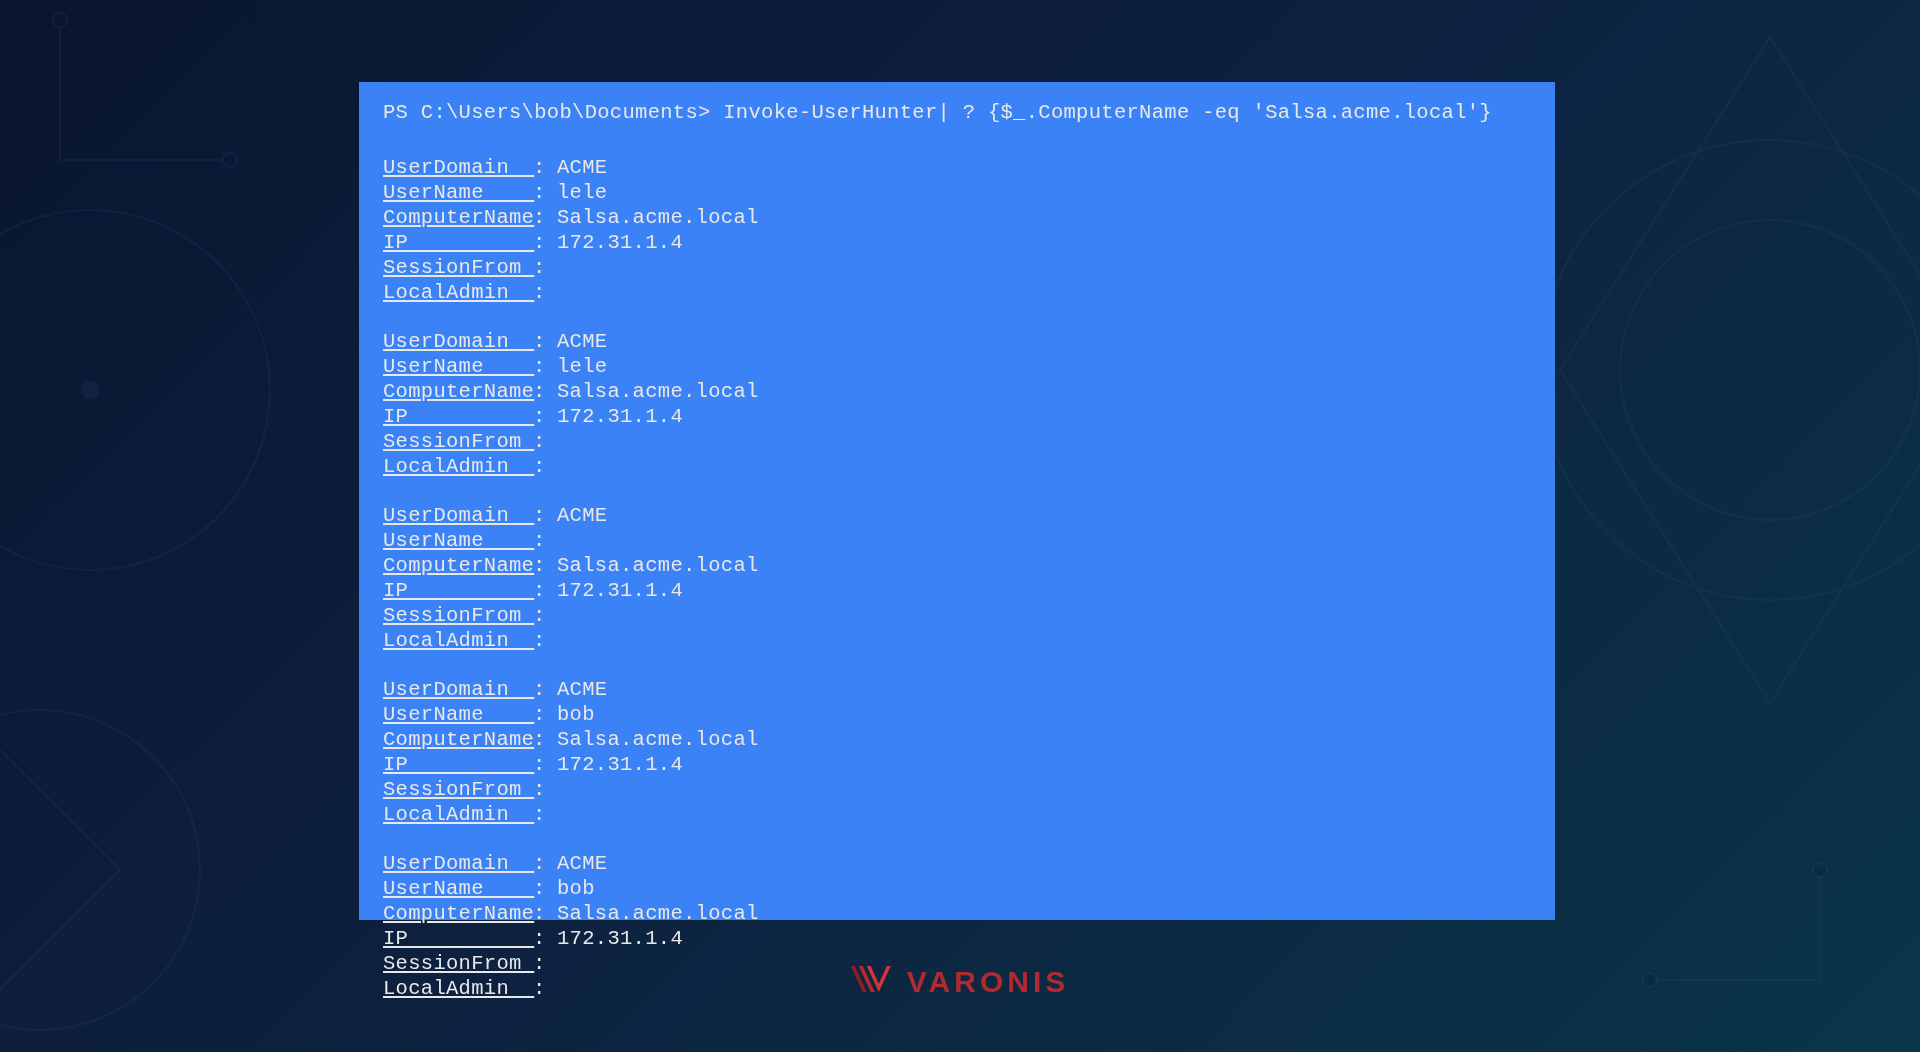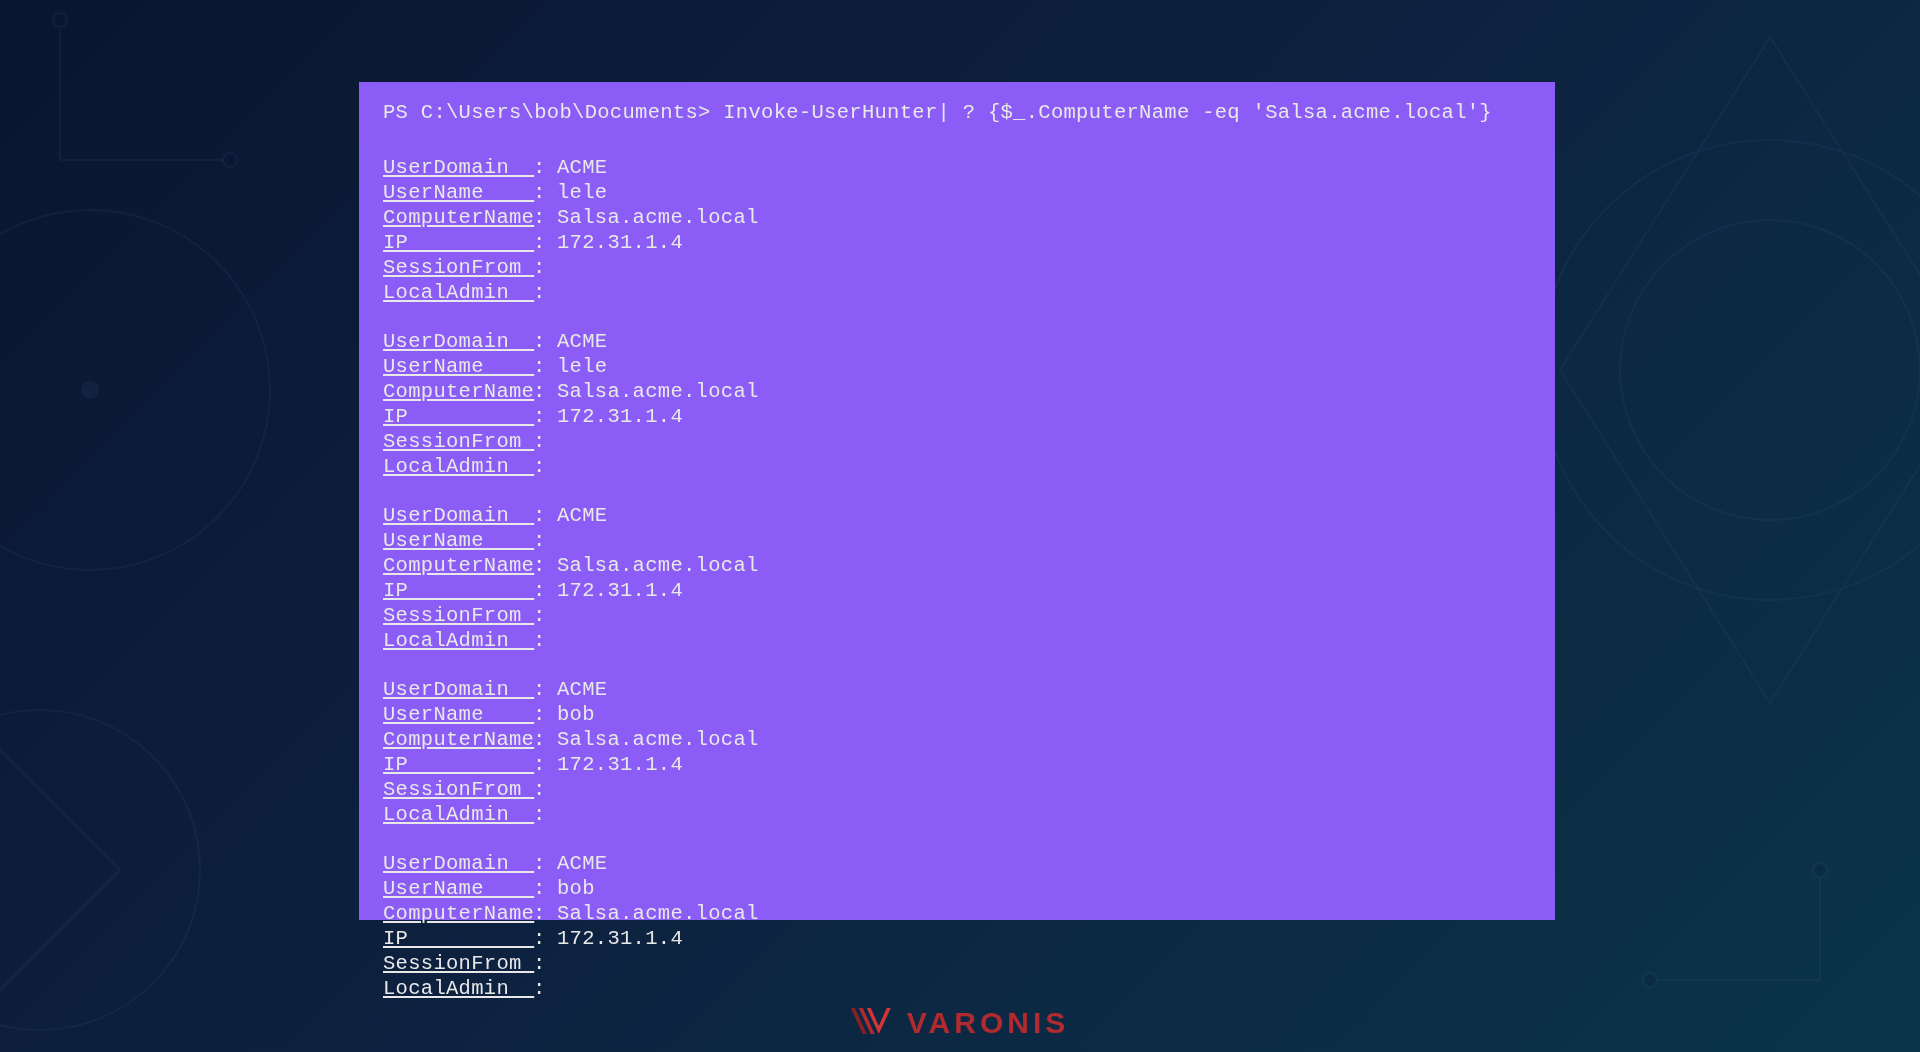--- a/index.html
+++ b/index.html
@@ -23,21 +23,21 @@
       opacity: 0.15;
       pointer-events: none;
     }
     
     .terminal {
       position: absolute;
       left: 359px;
       top: 82px;
       width: 1196px;
       height: 838px;
-      background: #8b5cf6;
+      background: #3b82f6;
       padding: 18px 24px;
       color: #e8e8e8;
       font-size: 20.5px;
       line-height: 1.22;
       letter-spacing: 0.3px;
       font-weight: 500;
     }
     
     .prompt-line {
       margin-bottom: 30px;
@@ -67,22 +67,22 @@
     .val {
       flex: 1;
     }
     
     .logo-wrap {
       position: absolute;
       left: 50%;
       top: 964px;
       transform: translateX(-50%);
       display: flex;
+      align-items: center;
       gap: 12px;
-      margin-top: 42px;
     }
     
     .logo-mark {
       color: #b02a2f;
     }
     
     .logo-text {
       color: #b02a2f;
       font-family: Arial, sans-serif;
       font-weight: 700;

